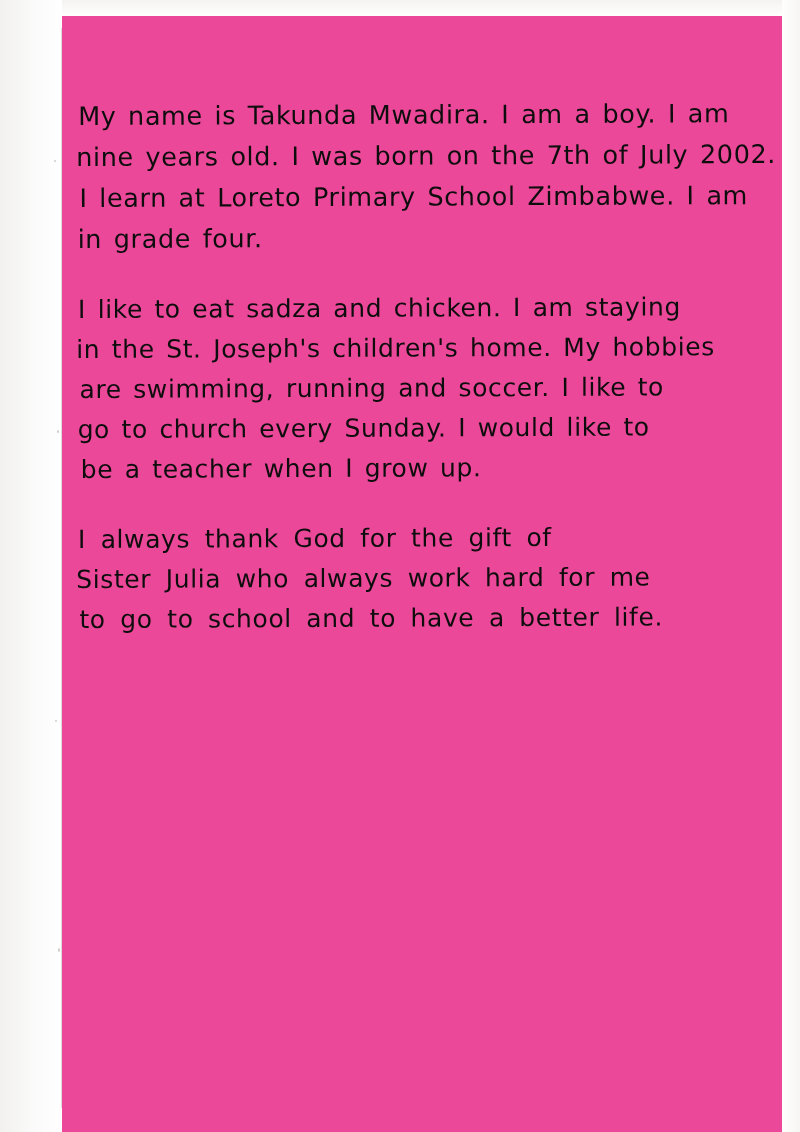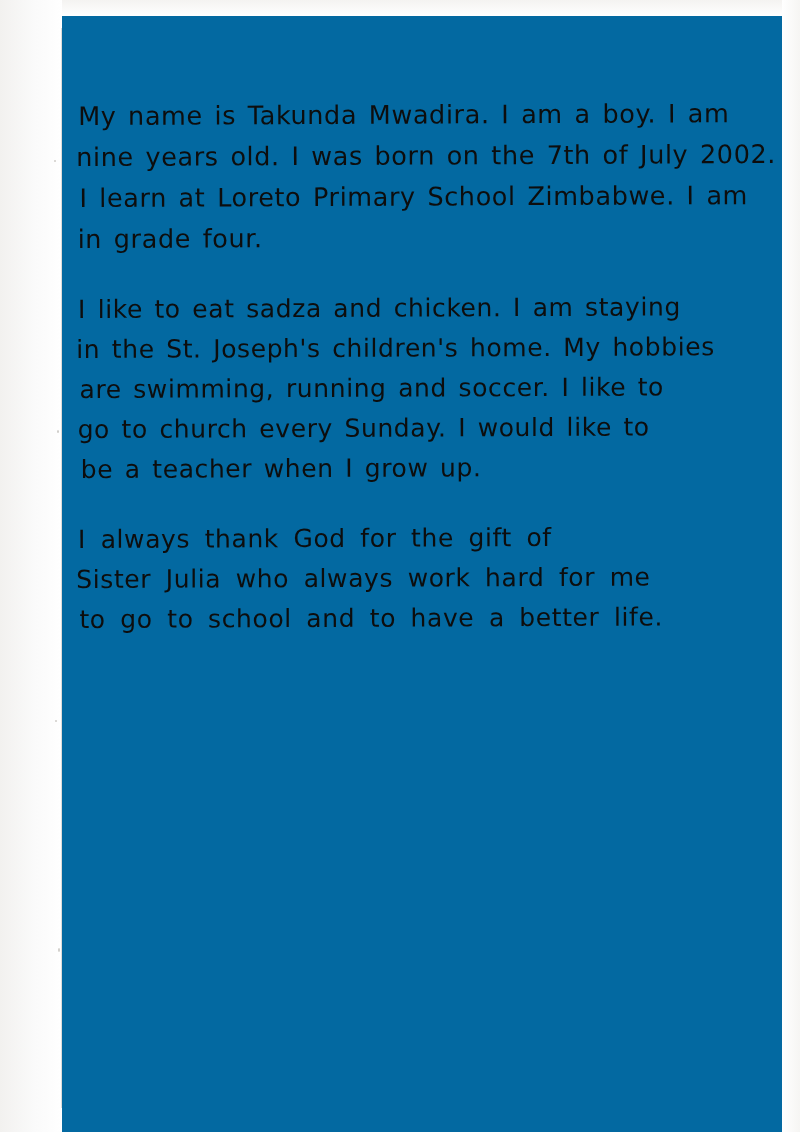--- a/index.html
+++ b/index.html
@@ -7,21 +7,21 @@
     padding: 0;
     background: #ffffff;
   }
   body {
     font-family: "DejaVu Sans", sans-serif;
   }
   .page {
     position: relative;
     width: 800px;
     height: 1132px;
-    background: #0369a1;
+    background: #ec4899;
     overflow: hidden;
   }
   
   .scan-edge-left {
     position: absolute;
     top: 0;
     left: 0;
     width: 62px;
     height: 1132px;
     background: linear-gradient(to right, #f2f1ef 0%, #fafafa 55%, #ffffff 100%);

